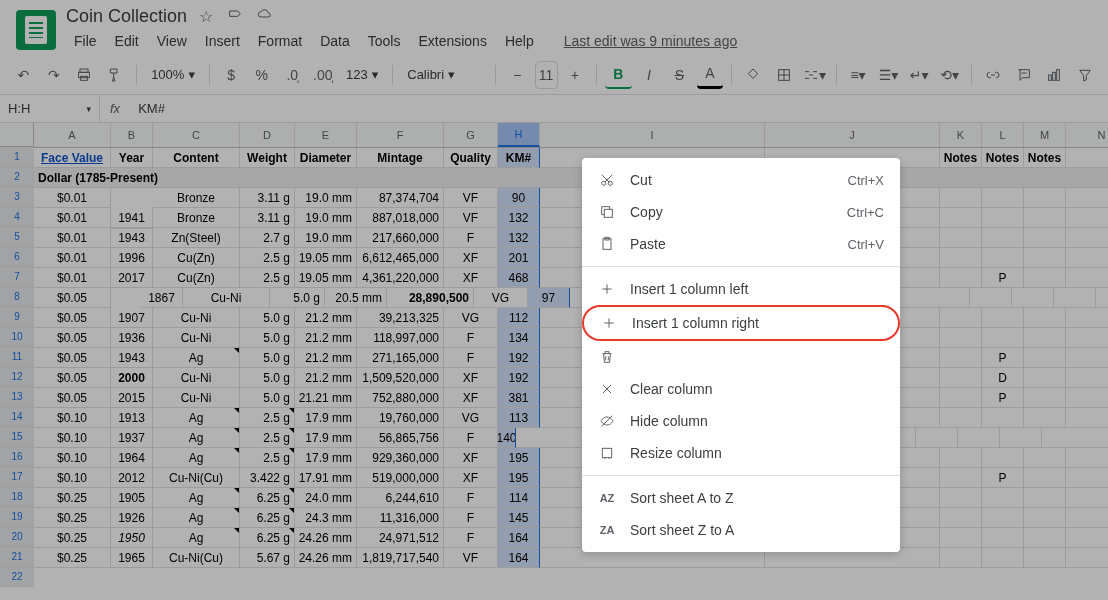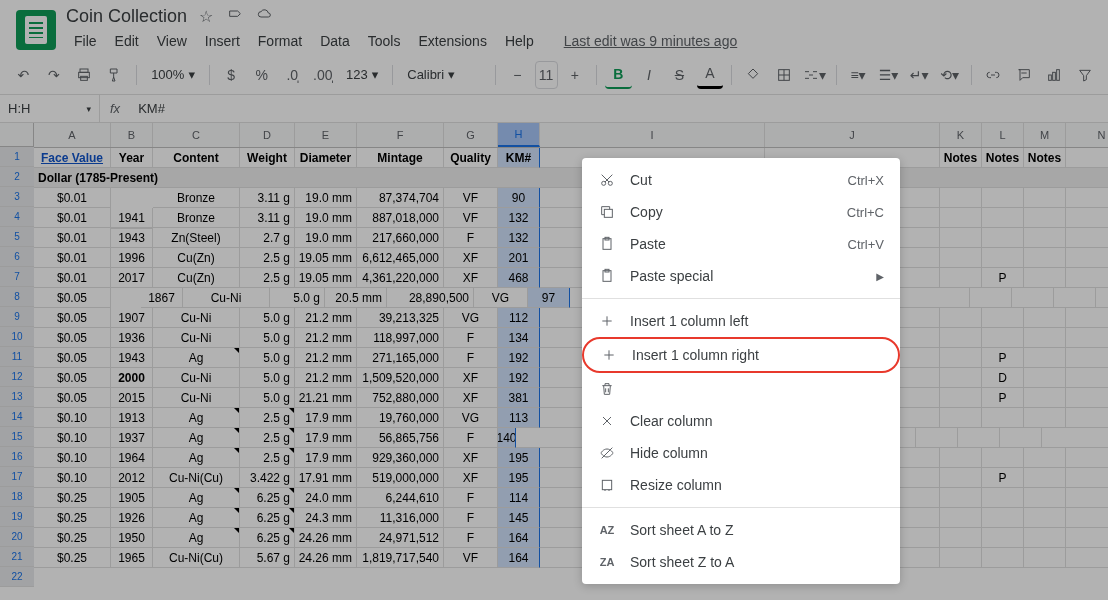--- a/index.html
+++ b/index.html
@@ -334,21 +334,21 @@
           <div class="cell c" style="width: 42px;">P</div>
           <div class="cell c" style="width: 42px;"></div>
           <div class="cell " style="width: 72px;"></div>
         </div>
         <div class="row">
           <div class="cell c" style="width: 77px;">$0.05</div>
           <div class="cell c" style="width: 42px; margin-left: 30px;">1867</div>
           <div class="cell c" style="width: 87px;">Cu-Ni</div>
           <div class="cell r" style="width: 55px;">5.0 g</div>
           <div class="cell r" style="width: 62px;">20.5 mm</div>
-          <div class="cell r" style="width: 87px;">28,890,500</div>
+          <div class="cell r" style="width: 87px; font-weight: bold;">28,890,500</div>
           <div class="cell c" style="width: 54px;">VG</div>
           <div class="cell c sel" style="width: 42px;">97</div>
           <div class="cell " style="width: 225px;"></div>
           <div class="cell " style="width: 175px;"></div>
           <div class="cell c" style="width: 42px;"></div>
           <div class="cell c" style="width: 42px;"></div>
           <div class="cell c" style="width: 42px;"></div>
           <div class="cell " style="width: 72px;"></div>
         </div>
         <div class="row">
@@ -522,21 +522,21 @@
           <div class="cell c sel" style="width: 42px;">145</div>
           <div class="cell " style="width: 225px;"></div>
           <div class="cell " style="width: 175px;"></div>
           <div class="cell c" style="width: 42px;"></div>
           <div class="cell c" style="width: 42px;"></div>
           <div class="cell c" style="width: 42px;"></div>
           <div class="cell " style="width: 72px;"></div>
         </div>
         <div class="row">
           <div class="cell c" style="width: 77px;">$0.25</div>
-          <div class="cell c" style="width: 42px;">1950</div>
+          <div class="cell c" style="width: 42px; font-style: italic;">1950</div>
           <div class="cell c tri" style="width: 87px;">Ag</div>
           <div class="cell r tri" style="width: 55px;">6.25 g</div>
           <div class="cell r" style="width: 62px;">24.26 mm</div>
           <div class="cell r" style="width: 87px;">24,971,512</div>
           <div class="cell c" style="width: 54px;">F</div>
           <div class="cell c sel" style="width: 42px;">164</div>
           <div class="cell " style="width: 225px;"></div>
           <div class="cell " style="width: 175px;"></div>
           <div class="cell c" style="width: 42px;"></div>
           <div class="cell c" style="width: 42px;"></div>
@@ -590,30 +590,20 @@
     <div class="ctx-item">
       <div class="ctx-icon">
         <svg viewBox="0 0 24 24">
           <rect x="6" y="4" width="12" height="16"></rect>
           <rect x="9" y="2" width="6" height="4"></rect>
         </svg>
       </div>
       <div class="ctx-label">Paste</div>
       <div class="ctx-shortcut">Ctrl+V</div>
     </div>
-    <div class="ctx-item">
-      <div class="ctx-icon">
-        <svg viewBox="0 0 24 24">
-          <rect x="6" y="4" width="12" height="16"></rect>
-          <rect x="9" y="2" width="6" height="4"></rect>
-        </svg>
-      </div>
-      <div class="ctx-label">Paste special</div>
-      <div class="ctx-arrow">▶</div>
-    </div>
     <div class="ctx-sep"></div>
     <div class="ctx-item">
       <div class="ctx-icon">
         <svg viewBox="0 0 24 24">
           <line x1="12" y1="5" x2="12" y2="19"></line>
           <line x1="5" y1="12" x2="19" y2="12"></line>
         </svg>
       </div>
       <div class="ctx-label">Insert 1 column left</div>
     </div>

